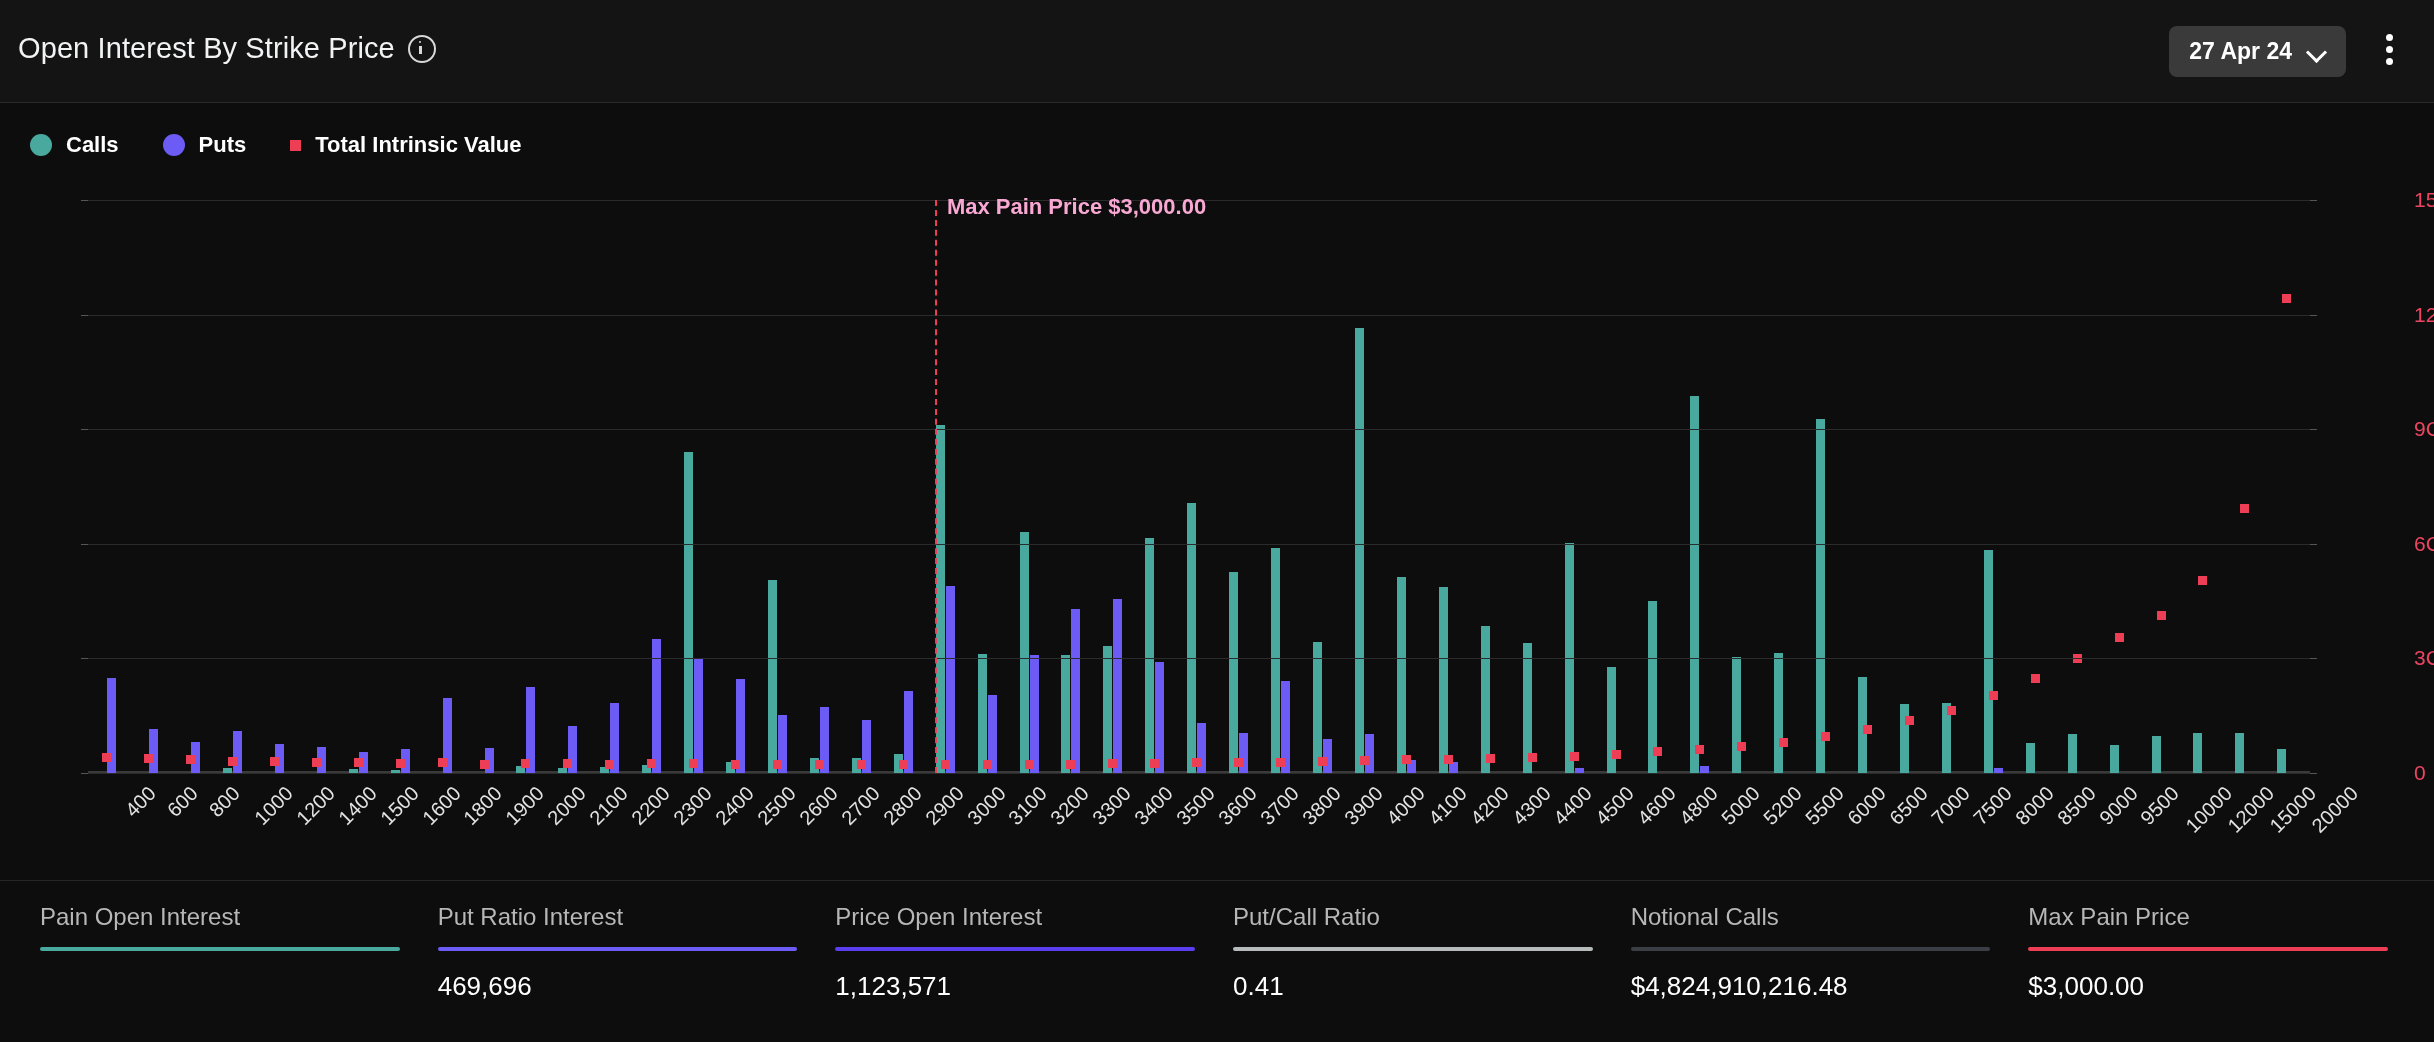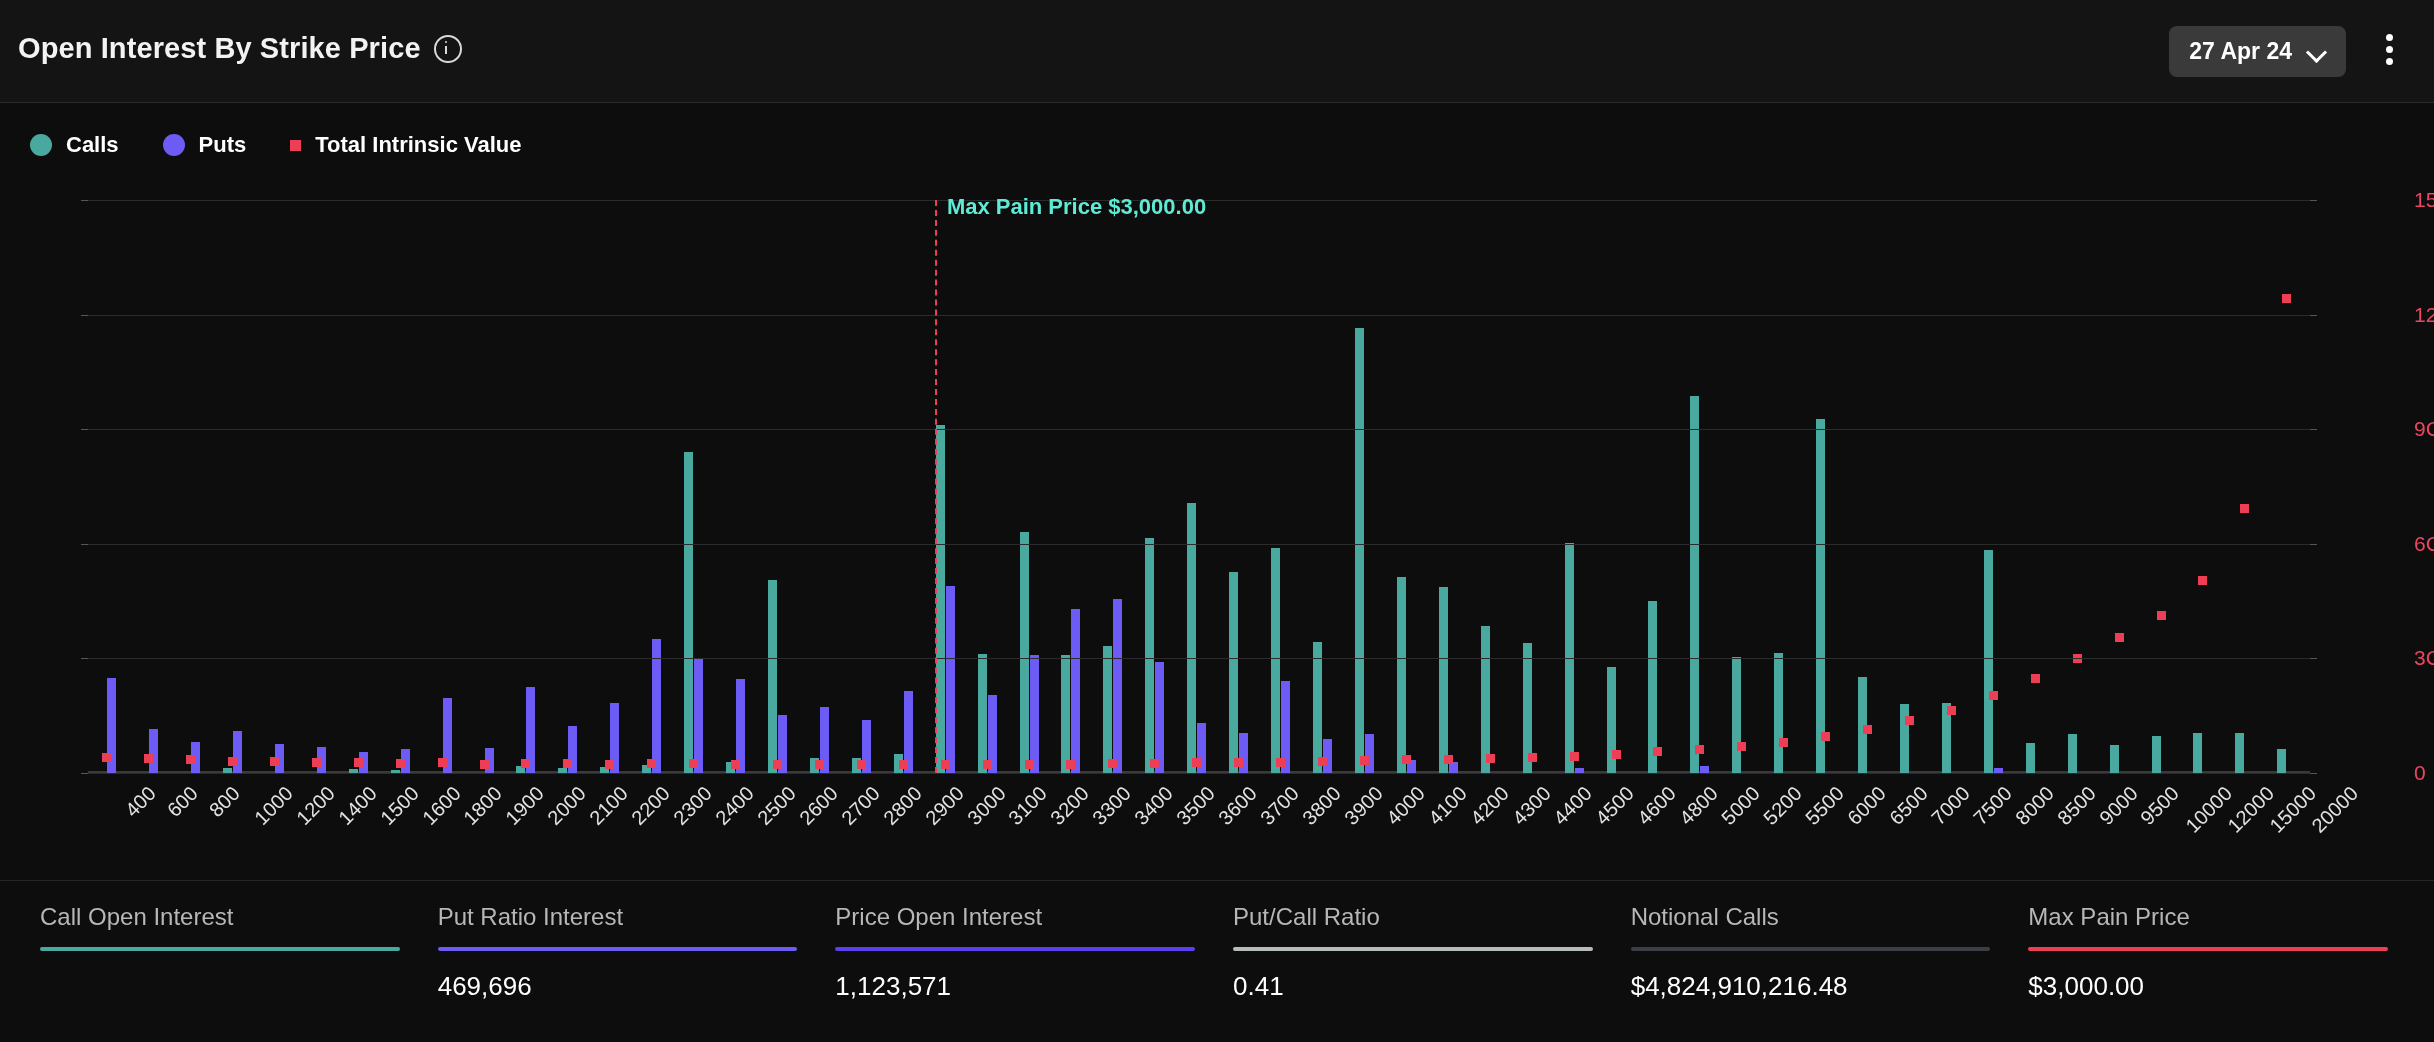--- a/index.html
+++ b/index.html
@@ -34,21 +34,21 @@
   .title-wrap {
     position: absolute;
     left: 18px; top: 32px;
     display: flex;
     align-items: center;
     gap: 13px;
   }
   .panel-title {
     color: #f2f3f4;
     font-size: 29px;
-    font-weight: 700;
+    font-weight: 400;
     letter-spacing: 0.1px;
     white-space: nowrap;
   }
   .info-icon {
     width: 24px; height: 24px;
     border: 2px solid #d6d8da;
     border-radius: 50%;
     position: relative;
     display: inline-block;
   }
@@ -219,21 +219,21 @@
 
   .maxpain-line {
     position: absolute;
     top: 0;
     width: 0;
     height: 100%;
     border-left: 2px dashed #ee3e55;
   }
   .maxpain-label {
     position: absolute;
-    color: #5eead4;
+    color: #f9a8d4;
     font-size: 22px;
     font-weight: bold;
     white-space: nowrap;
   }
 
   .xlabels {
     position: absolute;
     left: 88px;
     top: 612px;
     width: 2222px;
@@ -645,21 +645,21 @@
         <div class="xlabel" style="left: 2035.44px;">9500</div>
         <div class="xlabel" style="left: 2077.36px;">10000</div>
         <div class="xlabel" style="left: 2119.28px;">12000</div>
         <div class="xlabel" style="left: 2161.21px;">15000</div>
         <div class="xlabel" style="left: 2203.13px;">20000</div>
       </div>
   </div>
 
   <div class="stats" id="stats">
       <div class="stat">
-        <div class="stat-label">Call Open Interest</div>
+        <div class="stat-label">Pain Open Interest</div>
         <div class="stat-rule" style="background: rgb(74, 169, 159);"></div>
       </div>
       <div class="stat">
         <div class="stat-label">Put Ratio Interest</div>
         <div class="stat-rule" style="background: rgb(108, 92, 245);"></div>
         <div class="stat-value">469,696</div>
       </div>
       <div class="stat">
         <div class="stat-label">Price Open Interest</div>
         <div class="stat-rule" style="background: rgb(91, 62, 240);"></div>

